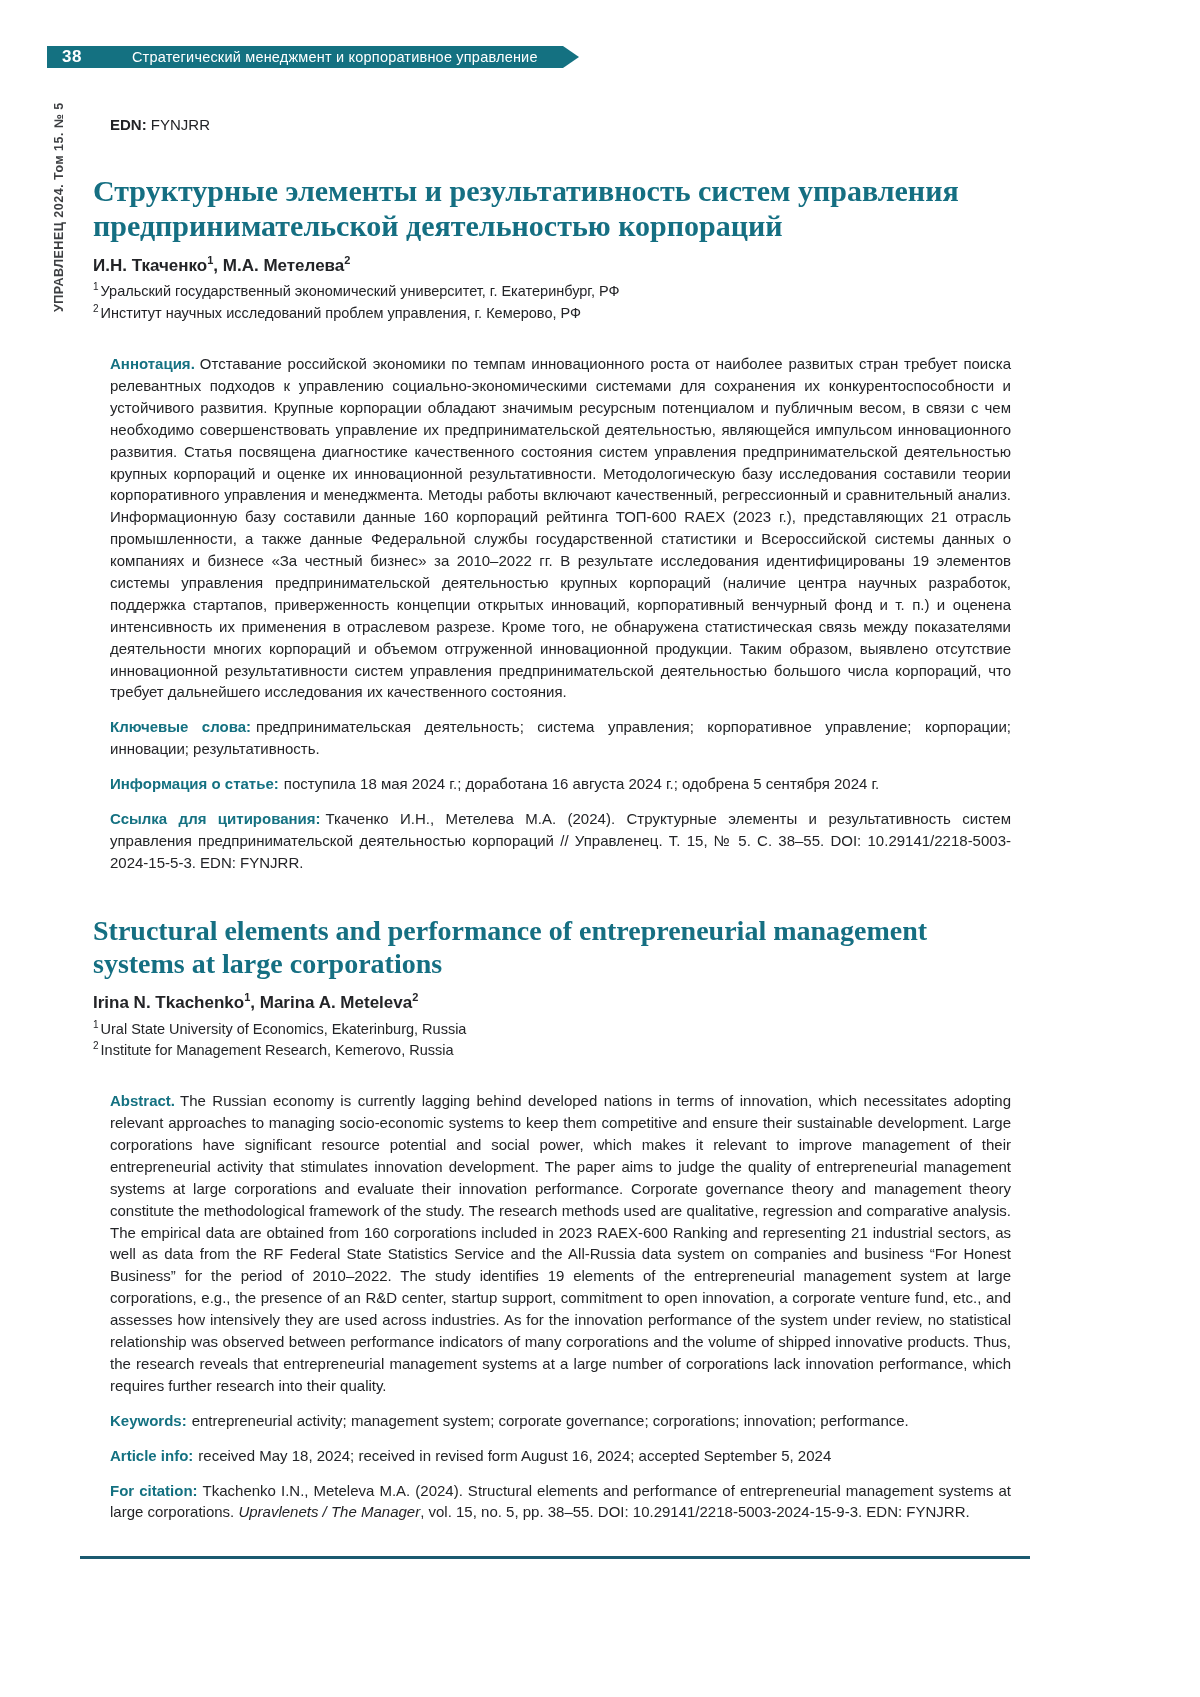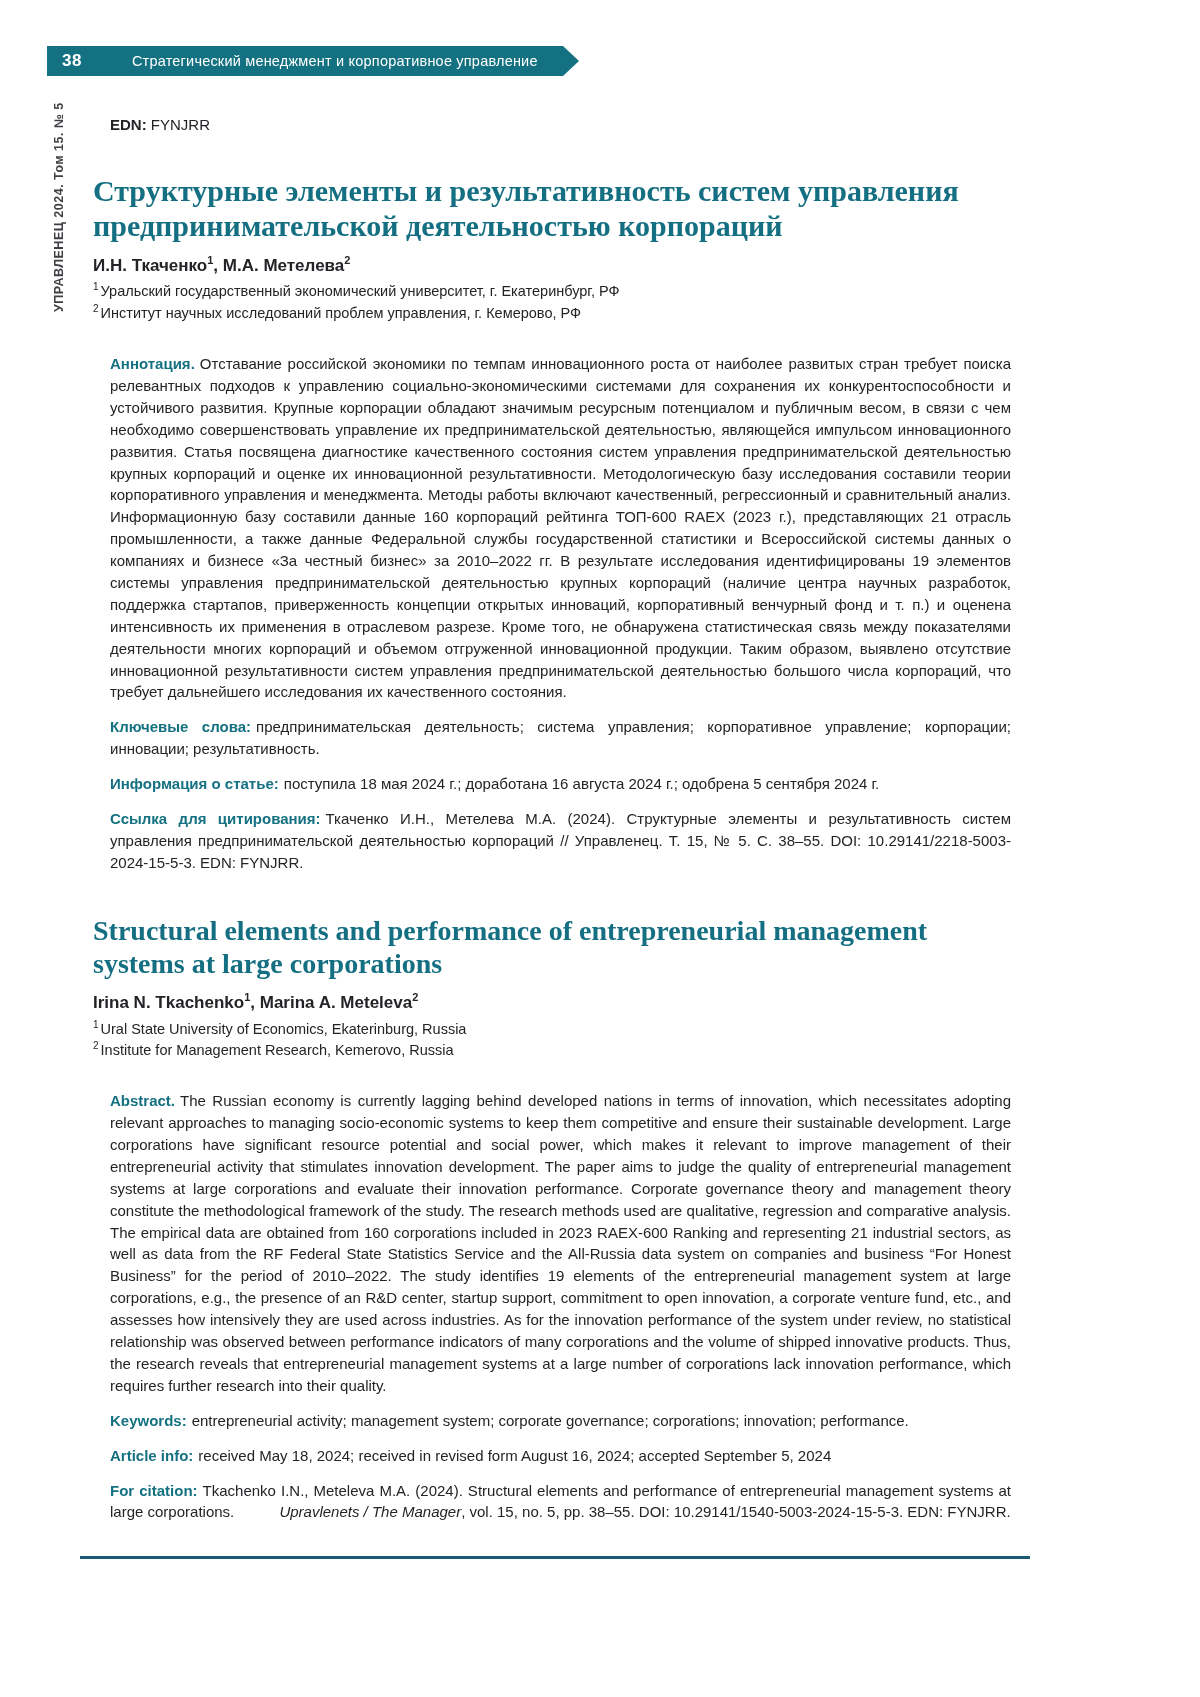--- a/index.html
+++ b/index.html
@@ -7,21 +7,21 @@
   body {
     width:1200px; height:1697px;
     font-family:"Liberation Sans", sans-serif;
     color:#222326;
   }
   .page { position:relative; width:1200px; height:1697px; background:#fff; overflow:hidden; }
 
   
   .topbar {
     position:absolute; left:47px; top:46px;
-    height:30px; width:532px;
+    height:22px; width:532px;
     background:#147181; color:#fff;
     display:flex; align-items:center;
     clip-path: polygon(0 0, calc(100% - 16px) 0, 100% 50%, calc(100% - 16px) 100%, 0 100%);
   }
   .topbar .pagenum { font-weight:bold; font-size:17px; margin-left:15px; letter-spacing:.5px; }
   .topbar .section { font-size:14.5px; margin-left:50px; letter-spacing:.2px; }
 
   
   .spine {
     position:absolute; left:52px; top:312px;
@@ -45,21 +45,21 @@
 
   .authors { margin-top:10px; font-size:17px; font-weight:bold; color:#232427; }
   .authors sup { font-size:11px; font-weight:bold; }
   .affils { margin-top:5px; font-size:14.5px; line-height:1.45; color:#232427; }
   .affils sup { font-size:10px; margin-right:2px; }
 
   .block { padding-left:17px; }
   .para { margin-top:13px; font-size:15px; line-height:1.46; text-align:justify; color:#232427; }
   .para.first { margin-top:29px; }
   .lbl { color:#147181; font-weight:bold; margin-right:5px; }
-  .it { font-style:italic;margin-left:41px; }
+  .it { font-style:italic; }
 
   .bottom-rule {
     position:absolute; left:80px; top:1556px;
     width:950px; height:3px; background:#1b5a70;
   }
 </style>
 </head>
 <body>
 
 <div class="page">
@@ -117,21 +117,21 @@
       <p class="para first">
         <span class="lbl">Abstract.</span><span>The Russian economy is currently lagging behind developed nations in terms of innovation, which necessitates adopting relevant approaches to managing socio-economic systems to keep them competitive and ensure their sustainable development. Large corporations have significant resource potential and social power, which makes it relevant to improve management of their entrepreneurial activity that stimulates innovation development. The paper aims to judge the quality of entrepreneurial management systems at large corporations and evaluate their innovation performance. Corporate governance theory and management theory constitute the methodological framework of the study. The research methods used are qualitative, regression and comparative analysis. The empirical data are obtained from 160 corporations included in 2023 RAEX-600 Ranking and representing 21 industrial sectors, as well as data from the RF Federal State Statistics Service and the All-Russia data system on companies and business “For Honest Business” for the period of 2010–2022. The study identifies 19 elements of the entrepreneurial management system at large corporations, e.g., the presence of an R&amp;D center, startup support, commitment to open innovation, a corporate venture fund, etc., and assesses how intensively they are used across industries. As for the innovation performance of the system under review, no statistical relationship was observed between performance indicators of many corporations and the volume of shipped innovative products. Thus, the research reveals that entrepreneurial management systems at a large number of corporations lack innovation performance, which requires further research into their quality.</span>
       </p>
       <p class="para">
         <span class="lbl">Keywords:</span><span>entrepreneurial activity; management system; corporate governance; corporations; innovation; performance.</span>
       </p>
       <p class="para">
         <span class="lbl">Article info:</span><span>received May 18, 2024; received in revised form August 16, 2024; accepted September 5, 2024</span>
       </p>
       <p class="para">
-        <span class="lbl">For citation:</span><span>Tkachenko I.N., Meteleva M.A. (2024). Structural elements and performance of entrepreneurial management systems at large corporations.</span> <span class="it">Upravlenets / The Manager</span><span>, vol. 15, no. 5, pp. 38–55. DOI: 10.29141/1540-5003-2024-15-5-3. EDN: FYNJRR.</span>
+        <span class="lbl">For citation:</span><span>Tkachenko I.N., Meteleva M.A. (2024). Structural elements and performance of entrepreneurial management systems at large corporations.</span> <span class="it">Upravlenets / The Manager</span><span>, vol. 15, no. 5, pp. 38–55. DOI: 10.29141/2218-5003-2024-15-9-3. EDN: FYNJRR.</span>
       </p>
     </div>
 
   </main>
 
   <div class="bottom-rule"></div>
 
 </div>
 
 </body></html>

